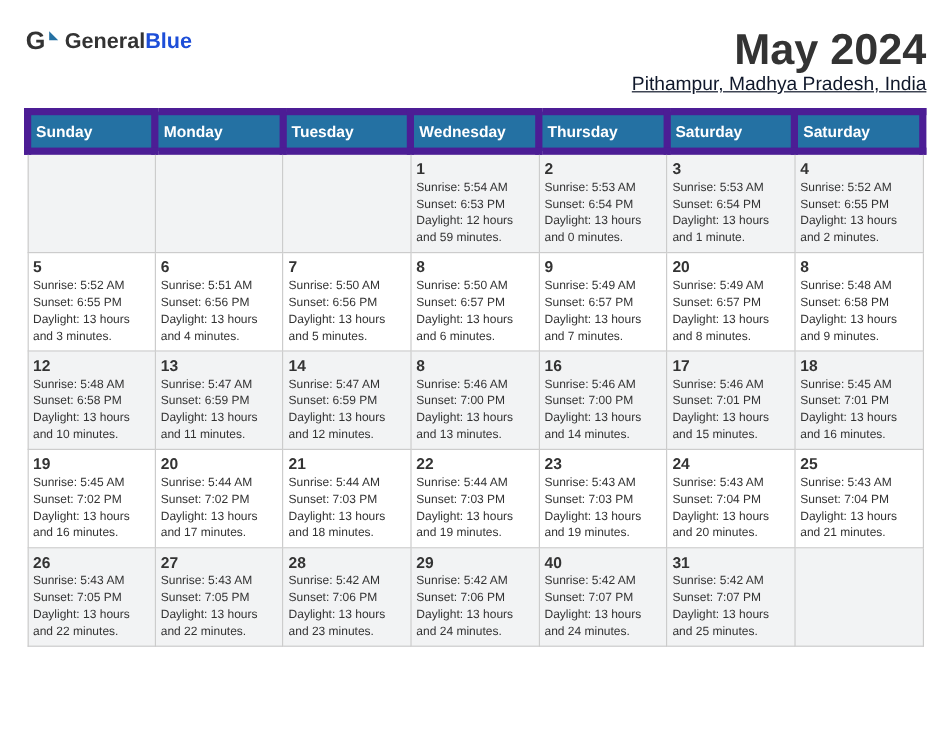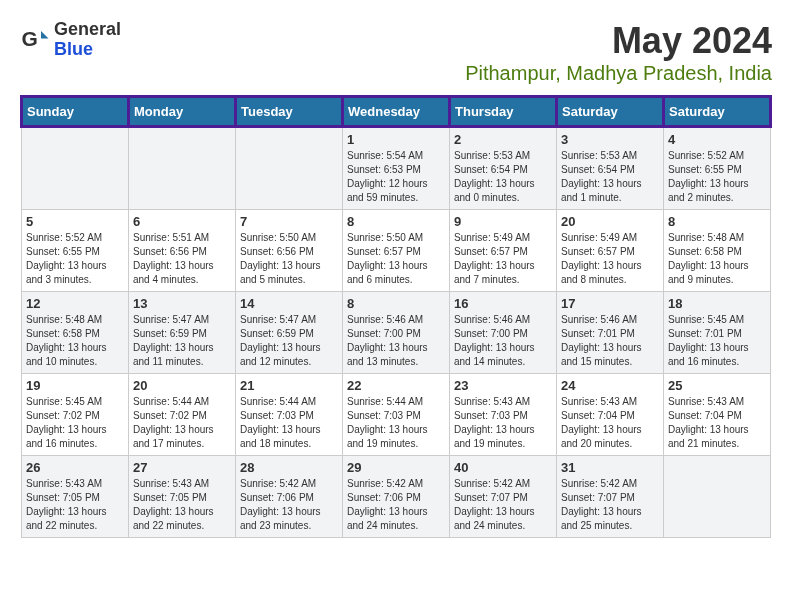--- a/index.html
+++ b/index.html
@@ -16,21 +16,21 @@
       align-items: flex-start;
       margin-bottom: 10px;
     }
     .logo {
       display: flex;
       align-items: center;
       gap: 4px;
     }
     .logo-text {
       display: flex;
-      flex-direction: column;
+      flex-direction: row;
       line-height: 1.1;
     }
     .logo-general {
       font-size: 18px;
       font-weight: bold;
       color: #333;
     }
     .logo-blue {
       font-size: 18px;
       font-weight: bold;
@@ -43,36 +43,37 @@
     .title-block {
       text-align: right;
       margin-left: 25px;
     }
     .month-year {
       font-size: 36px;
       font-weight: bold;
       color: #333;
     }
     .location {
-      font-size: 20px;
-      color: #4d7c0f;
+      font-size: 16px;
+      color: #0f172a;
+      text-decoration: underline;
     }
     .calendar {
       width: 100%;
       border-collapse: collapse;
       font-size: 11px;
     }
     .calendar thead tr th {
       background-color: #2471a3;
       color: white;
       padding: 6px 4px;
       text-align: left;
       font-size: 13px;
       font-weight: bold;
-      border: 3px solid #4c1d95;
+      border: 6px solid #4c1d95;
     }
     .calendar tbody tr td {
       vertical-align: top;
       border: 1px solid #ccc;
       padding: 4px;
       width: 107px;
       height: 80px;
       background: #fff;
     }
     .calendar tbody tr:nth-child(odd) td {

